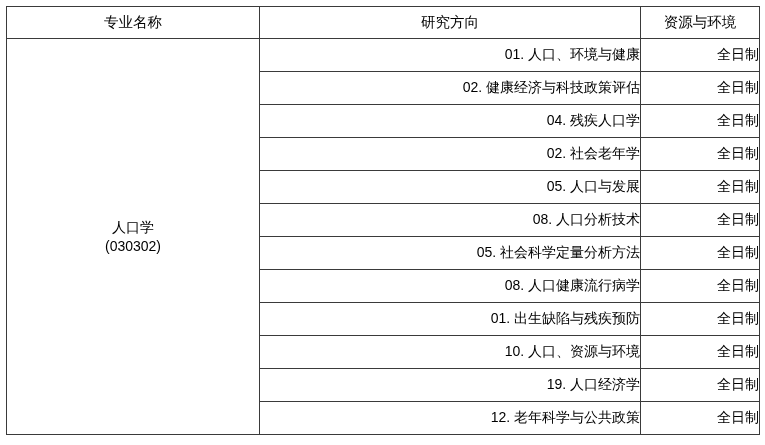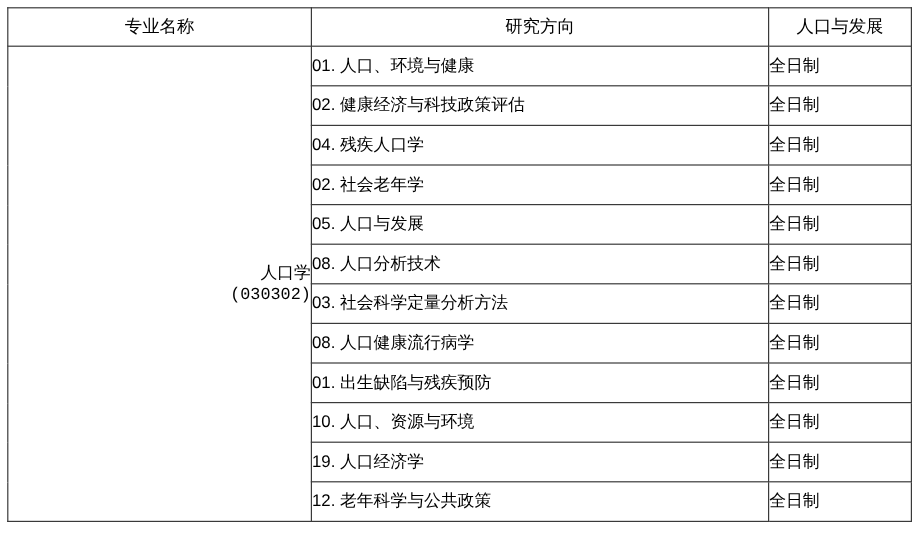--- a/index.html
+++ b/index.html
@@ -39,57 +39,57 @@
   
   table.major-table thead th {
     height: 31px;
     text-align: center;
     vertical-align: middle;
     font-size: 14.5px;
   }
   
   td.major-cell {
     vertical-align: middle;
-    text-align: right;
+    text-align: center;
     padding: 0 0 0 12px;
     line-height: 19px;
     font-size: 14px;
   }
   td.major-cell .major-name { display: block; }
-  td.major-cell .major-code { display: block; font-family: Liberation Mono, monospace; }
+  td.major-cell .major-code { display: block; }
 
   td.direction-cell {
     height: 32px;
-    text-align: left;
+    text-align: right;
     padding: 0 0 0 10px;
     vertical-align: middle;
     font-size: 14px;
   }
   td.mode-cell {
     height: 32px;
-    text-align: left;
+    text-align: right;
     vertical-align: middle;
     font-size: 14px;
   }
 </style>
 </head>
 <body>
 
 <div class="table-wrap">
   <table class="major-table">
     <colgroup>
       <col class="c-major">
       <col class="c-direction">
       <col class="c-mode">
     </colgroup>
     <thead>
       <tr>
         <th>专业名称</th>
         <th>研究方向</th>
-        <th>人口与发展</th>
+        <th>资源与环境</th>
       </tr>
     </thead>
     <tbody>
       <tr>
         <td class="major-cell" rowspan="12">
           <span class="major-name">人口学</span>
           <span class="major-code">(030302)</span>
         </td>
         <td class="direction-cell">01. 人口、环境与健康</td>
         <td class="mode-cell">全日制</td>
@@ -108,21 +108,21 @@
       </tr>
       <tr>
         <td class="direction-cell">05. 人口与发展</td>
         <td class="mode-cell">全日制</td>
       </tr>
       <tr>
         <td class="direction-cell">08. 人口分析技术</td>
         <td class="mode-cell">全日制</td>
       </tr>
       <tr>
-        <td class="direction-cell">03. 社会科学定量分析方法</td>
+        <td class="direction-cell">05. 社会科学定量分析方法</td>
         <td class="mode-cell">全日制</td>
       </tr>
       <tr>
         <td class="direction-cell">08. 人口健康流行病学</td>
         <td class="mode-cell">全日制</td>
       </tr>
       <tr>
         <td class="direction-cell">01. 出生缺陷与残疾预防</td>
         <td class="mode-cell">全日制</td>
       </tr>

